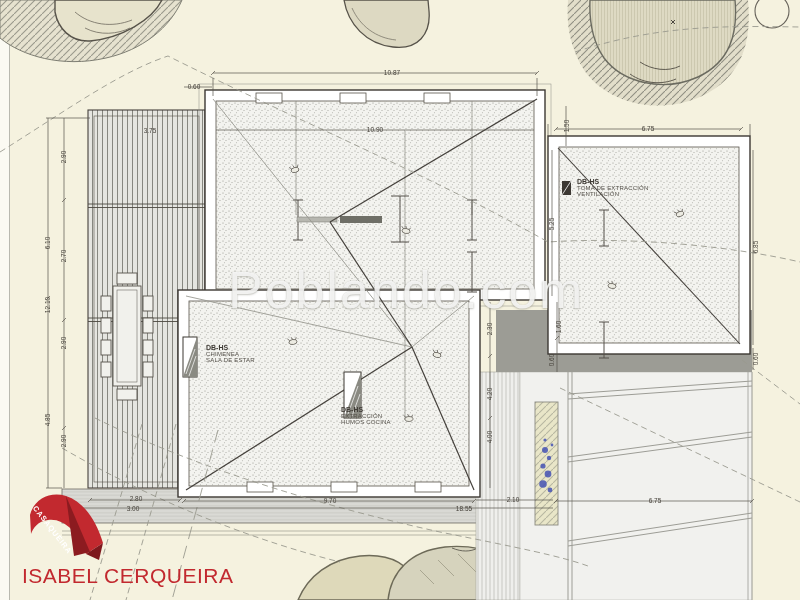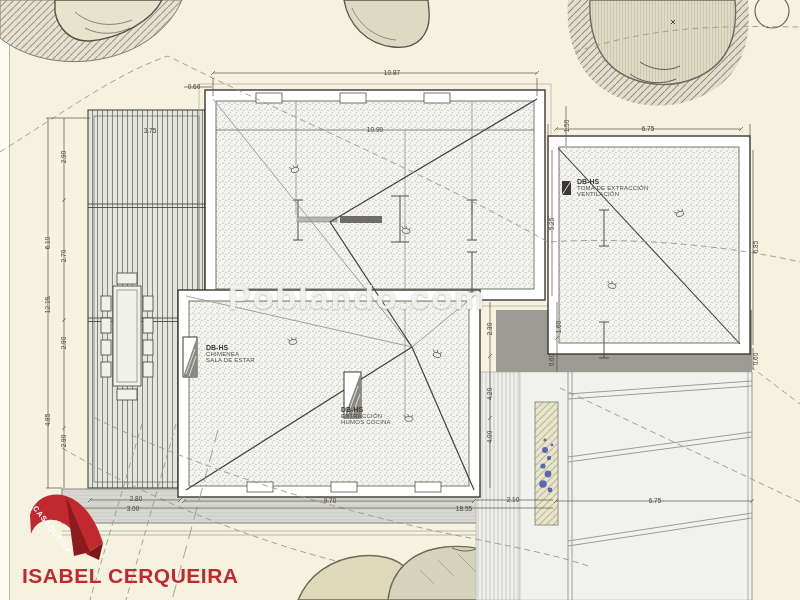--- a/index.html
+++ b/index.html
@@ -4,26 +4,26 @@
 <style>
   html,body{margin:0;padding:0;background:#f5f2df;}
   #stage{position:relative;width:800px;height:600px;overflow:hidden;
          background:#f5f2df;font-family:"Liberation Sans",sans-serif;}
   #stage svg{position:absolute;left:0;top:0;}
   .dim{position:absolute;font-size:6.5px;line-height:7px;color:#46423b;
        white-space:nowrap;z-index:6;}
   .note{position:absolute;z-index:6;color:#55514a;}
   .note .code{display:block;font-size:7px;font-weight:bold;color:#3f3b35;}
   .note .l1,.note .l2{display:block;font-size:6px;letter-spacing:.2px;}
-  #watermark{position:absolute;left:228px;top:278px;z-index:5;
-       font-size:34px;font-weight:bold;letter-spacing:2px;
+  #watermark{position:absolute;left:228px;top:260px;z-index:5;
+       font-size:52px;font-weight:normal;letter-spacing:2px;
        color:rgba(255,255,255,.82);
        text-shadow:0 1px 2px rgba(135,135,125,.45), 0 0 1px rgba(120,120,110,.35);}
   #brand-name{position:absolute;left:22px;top:564px;z-index:7;
-       font-size:21px;font-weight:700;letter-spacing:.5px;color:#c2292f;}
+       font-size:21px;font-weight:400;letter-spacing:.5px;color:#c2292f;}
   #ribbon-text{position:absolute;left:38px;top:504px;z-index:8;
        font-size:7.5px;font-weight:bold;color:#ffffff;letter-spacing:.8px;
        transform:rotate(52deg);transform-origin:left top;}
 </style>
 </head>
 <body>
 
 <div id="stage">
 
 <svg width="800" height="600" viewBox="0 0 800 600">

